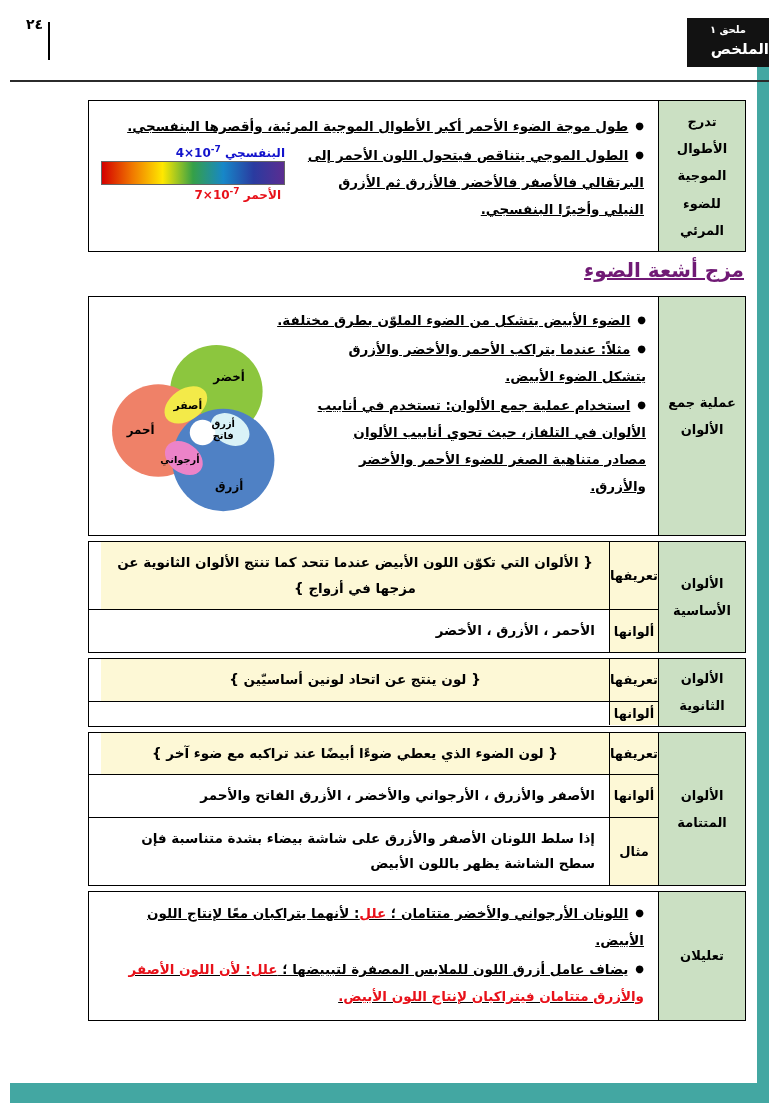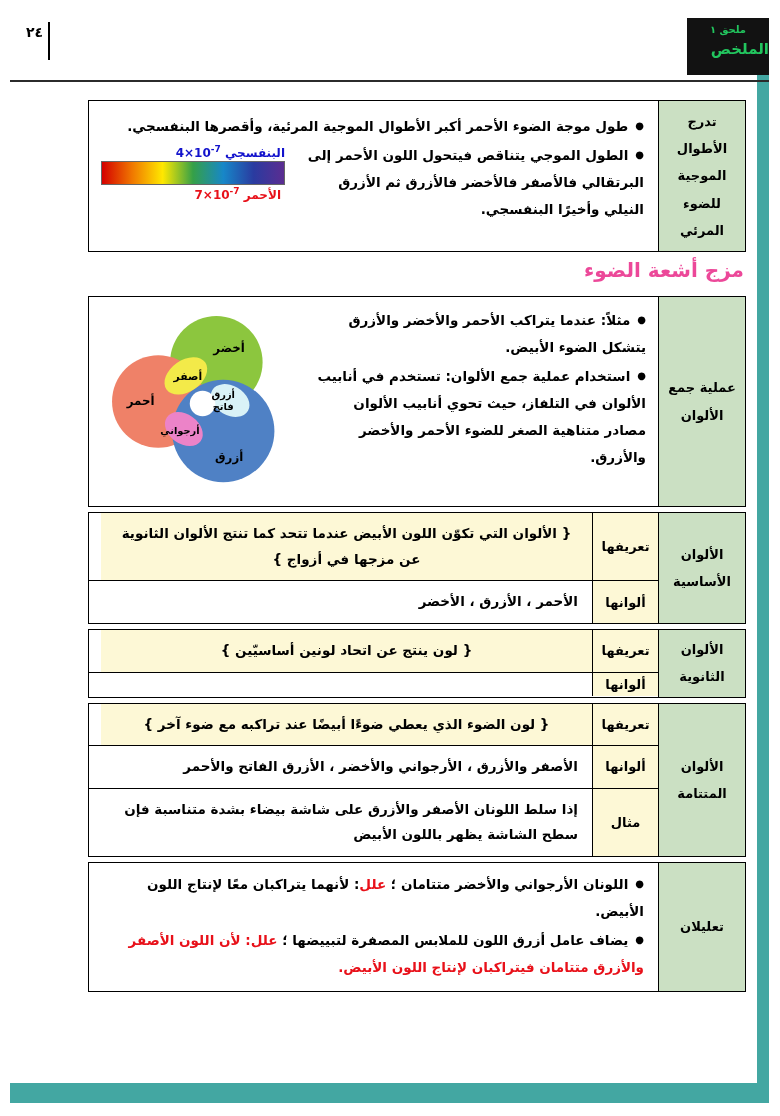--- a/index.html
+++ b/index.html
@@ -5,64 +5,64 @@
   * { margin:0; padding:0; box-sizing:border-box; }
   body { background:#e8e8e8; font-family:"DejaVu Sans", sans-serif; }
   #page {
     position:relative; width:780px; height:1116px; margin:0 auto;
     background:#ffffff; direction:rtl; font-weight:bold; color:#000;
     overflow:hidden;
   }
   
   .edge-vbar { position:absolute; top:20px; right:11px; width:12px; height:1083px; background:#43a7a2; }
   .edge-hbar { position:absolute; bottom:13px; left:10px; right:11px; height:20px; background:#43a7a2; }
-  .pageno { position:absolute; top:24px; left:26px; font-size:14px; }
+  .pageno { position:absolute; top:16px; left:26px; font-size:14px; }
   .vline  { position:absolute; top:22px; left:48px; width:2px; height:38px; background:#000; }
-  .tagbox { position:absolute; top:18px; right:11px; width:82px; height:57px; background:#121212;
-            color:#22c55e; text-align:center; padding-top:6px; z-index:3; }
+  .tagbox { position:absolute; top:18px; right:11px; width:82px; height:49px; background:#121212;
+            color:#ffffff; text-align:center; padding-top:6px; z-index:3; }
   .tagbox .tag1 { font-size:10px; letter-spacing:.5px; }
   .tagbox .tag2 { font-size:15px; margin-top:5px;padding-left:36px; }
   .hrule { position:absolute; top:80px; left:10px; right:11px; height:2px; background:#2b2b2b; }
 
   
   .block { position:absolute; right:34px; width:658px; }
   .section { display:flex; border:1.6px solid #000; margin-bottom:5px; background:#fff; }
   .sec-label {
     width:87px; background:#cbe0c3; border-right:none; border-left:1.6px solid #000;
     display:flex; align-items:center; justify-content:center; text-align:center;
     font-size:13px; line-height:2.1; padding:6px 3px;
   }
   .sec-body { flex:1; display:flex; flex-direction:column; min-width:0; }
   .subrow { display:flex; border-bottom:1.4px solid #000; }
   .subrow:last-child { border-bottom:none; }
   .sub-label {
-    width:66px; background:#fdf8d6; border-left:1.4px solid #000;
+    width:49px; background:#fdf8d6; border-left:1.4px solid #000;
     display:flex; align-items:center; justify-content:center;
     font-size:13px; padding:4px 2px; text-align:center;
   }
   .sub-content { flex:1; padding:8px 14px; font-size:13.5px; line-height:1.9;margin-left:12px; }
   .sub-content.def { background:#fdf8d6; text-align:center; display:flex; align-items:center; justify-content:center; }
   .sub-content.plain { background:#fff; display:flex; align-items:center; }
 
-  .bullet { display:block; font-size:13.5px; line-height:2; margin-bottom:2px; }
+  .bullet { display:block; font-size:13.5px; line-height:2; margin-bottom:2px;text-decoration:underline; }
   .dot { display:inline-block; font-size:10px; margin-left:7px; vertical-align:2px; }
 
   
   #wavelength { top:100px; min-height:152px; display:flex; border:1.6px solid #000; }
   #wavelength .cell { flex:1; padding:12px 14px 10px 10px; min-width:0; }
   .spectrum { float:left; width:184px; margin:2px 10px 2px 2px; font-size:12px; }
   .spec-top { color:#1212cc; text-align:right; padding-left:4px; margin-bottom:1px; }
   .spec-bar { height:24px; border:1px solid #666;
     background:linear-gradient(to right,#d40000,#f07800,#ffe800,#35a048,#1787c8,#2a3bA0,#5b2d91); }
   .spec-bottom { color:#e8111a; text-align:right; padding-right:4px; margin-top:1px; }
   .val { direction:ltr; unicode-bidi:embed; display:inline-block; }
   sup { font-size:9px; }
 
   
-  #mixTitle { position:absolute; top:258px; right:36px; color:#ec4899; font-size:20px; }
+  #mixTitle { position:absolute; top:258px; right:36px; color:#701a75; font-size:20px;text-decoration:underline; }
 
   
   #mixTables { top:296px; }
   .addition-body { padding:10px 12px 8px 10px; }
   .venn { float:left; width:212px; margin:2px 2px 0 2px; }
   .reasons-body { padding:8px 14px; }
   .red { color:#e8111a; }
   svg text { font-family:"DejaVu Sans", sans-serif; font-weight:bold; }
 </style>
 </head>
@@ -100,20 +100,21 @@
   </div>
 
   <div id="mixTitle">مزج أشعة الضوء</div>
 
   <div id="mixTables" class="block">
 
     <div class="section">
       <div class="sec-label">عملية جمع الألوان</div>
       <div class="sec-body">
         <div class="addition-body">
+          <div class="bullet"><span class="dot">●</span><span>الضوء الأبيض يتشكل من الضوء الملوّن بطرق مختلفة.</span></div>
           <div class="venn">
             <svg viewBox="0 0 215 188" width="212" height="185">
               <circle cx="117" cy="54" r="47" fill="#8cc63e"></circle>
               <circle cx="58" cy="94" r="47" fill="#ef8168"></circle>
               <circle cx="124" cy="124" r="52" fill="#4f81c5"></circle>
               <ellipse cx="86" cy="68" rx="24" ry="16" transform="rotate(-35 86 68)" fill="#f3ea49"></ellipse>
               <ellipse cx="131" cy="93" rx="21" ry="15" transform="rotate(30 131 93)" fill="#d9f2f7"></ellipse>
               <ellipse cx="84" cy="122" rx="21" ry="15" transform="rotate(35 84 122)" fill="#ec83c8"></ellipse>
               <circle cx="103" cy="96" r="13" fill="#ffffff"></circle>
               <text x="130" y="44" font-size="12" text-anchor="middle">أخضر</text>

